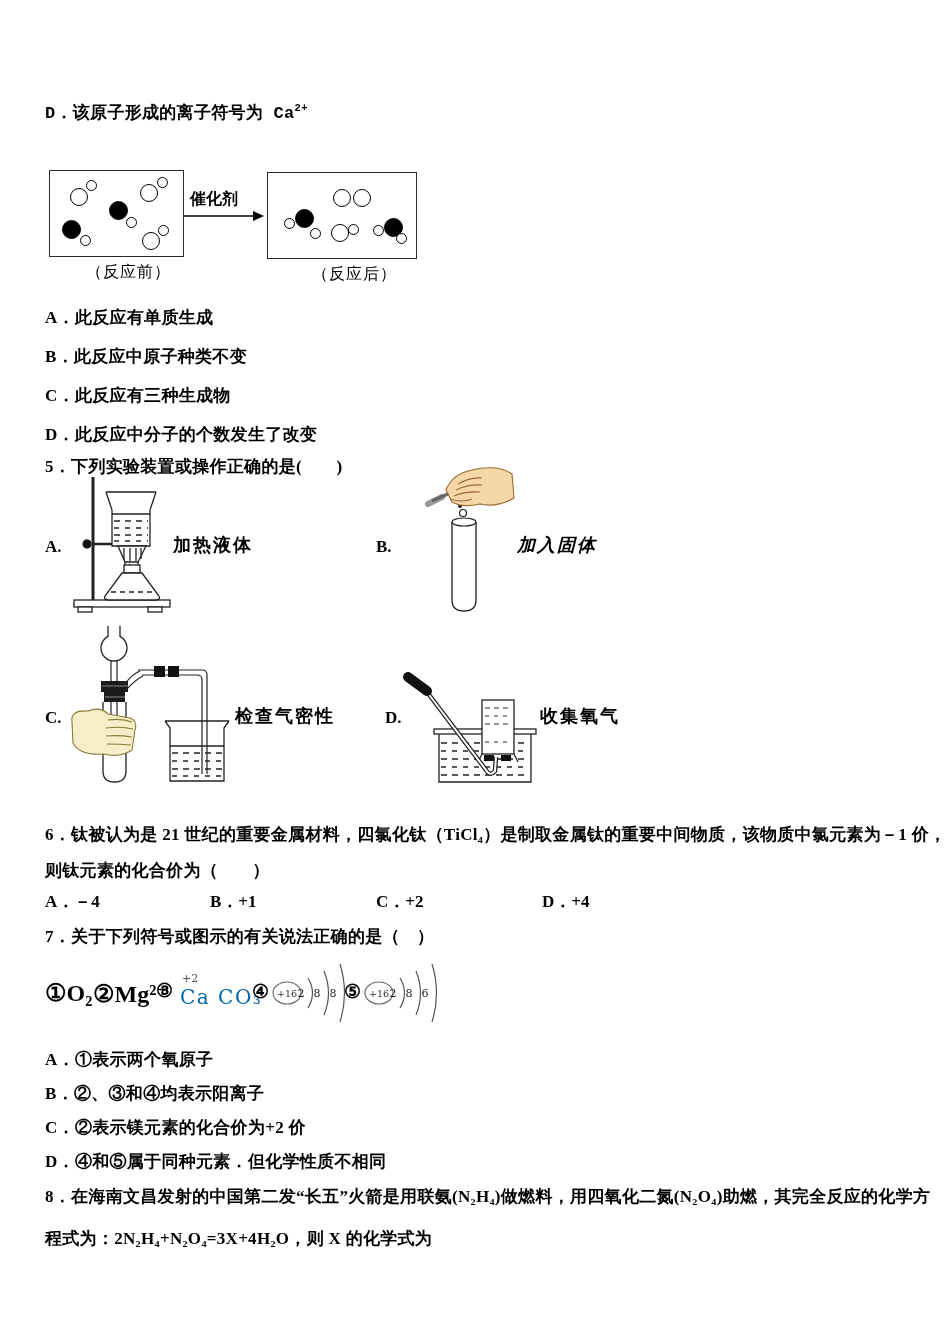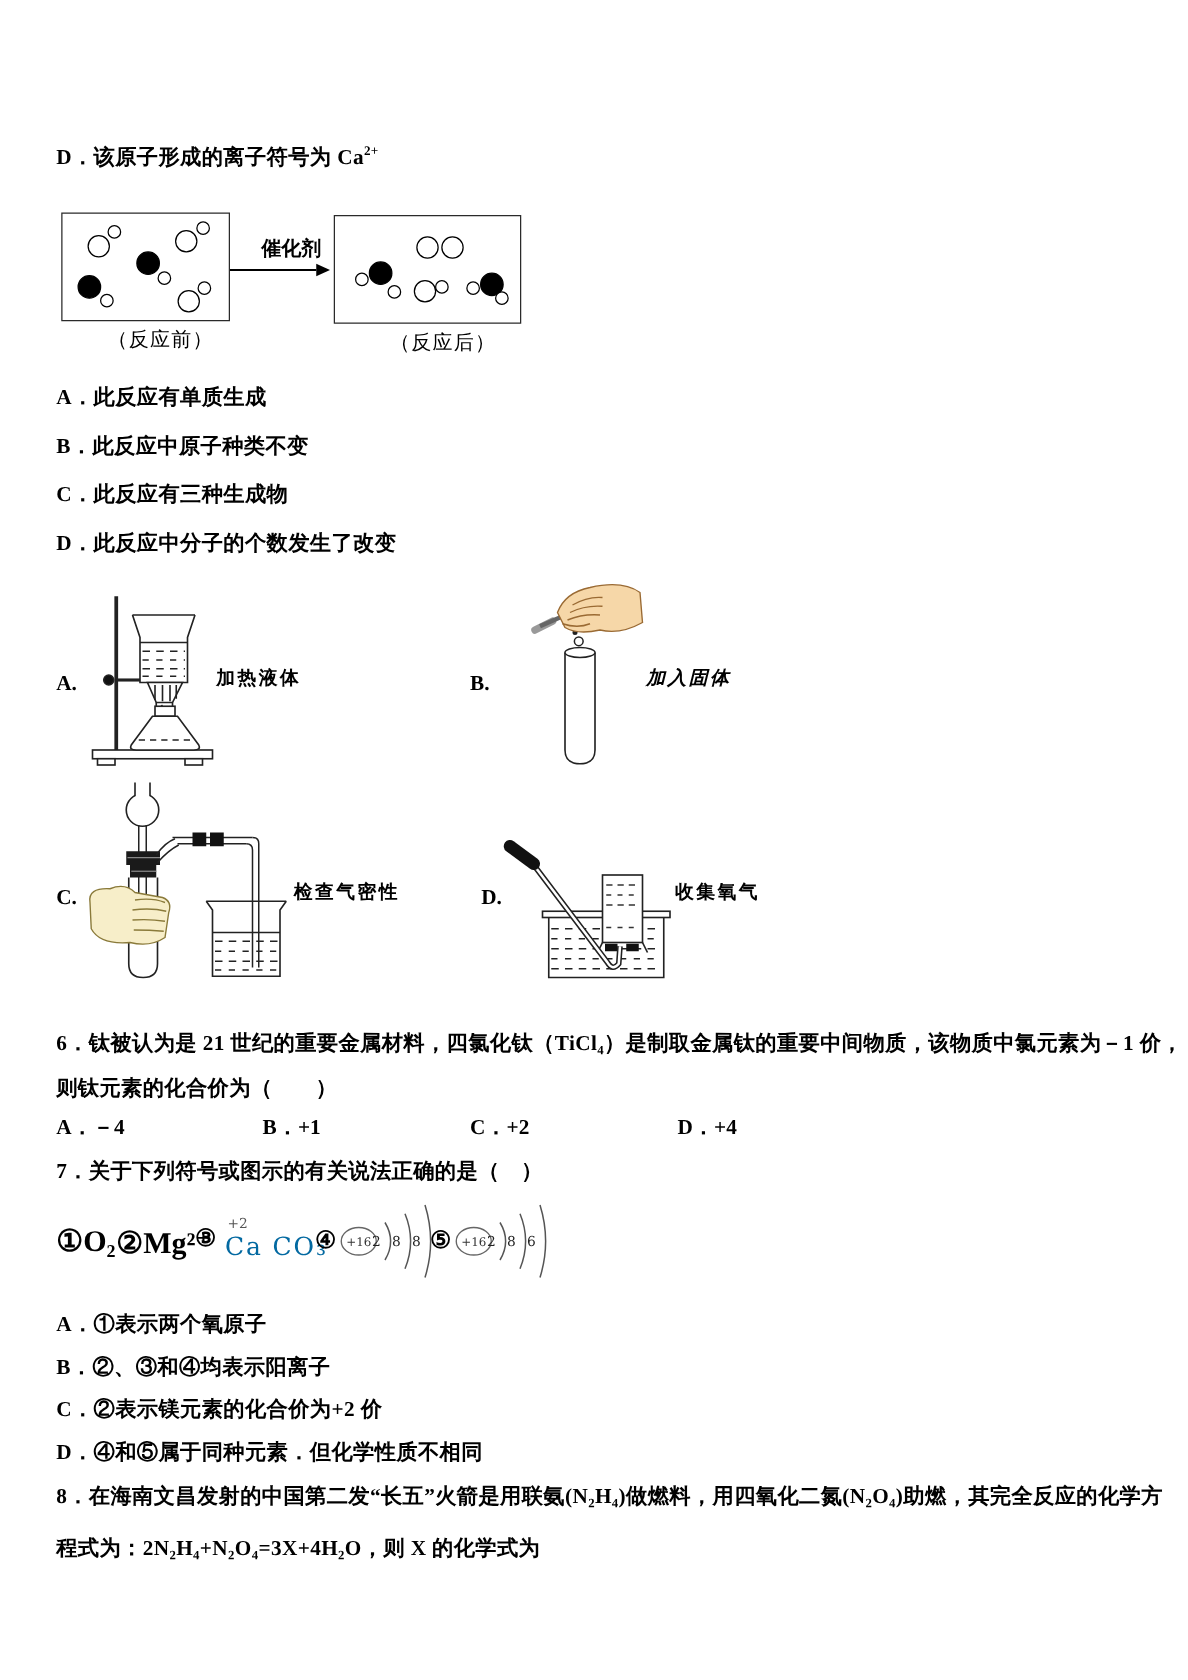--- a/index.html
+++ b/index.html
@@ -6,52 +6,52 @@
   .page{position:relative;width:950px;height:1344px;background:#fff;overflow:hidden;
         font-family:"Liberation Serif","DejaVu Serif",serif;color:#000;}
   .line{position:absolute;left:45px;white-space:nowrap;font-size:17px;font-weight:bold;letter-spacing:.3px;}
   .line sup{font-size:10.5px;}
   .mol-box{position:absolute;border:1.5px solid #2a2a2a;background:#fff;}
   .atom{position:absolute;border:1.6px solid #000;border-radius:50%;background:#fff;box-sizing:border-box;}
   .atom.black{background:#000;}
   .catalyst{position:absolute;font-size:16px;font-weight:bold;}
   .mol-caption{position:absolute;font-size:16px;font-weight:normal;letter-spacing:1px;}
   .fig-key{position:absolute;font-size:17px;font-weight:bold;}
-  .fig-caption{position:absolute;font-size:15px;font-weight:bold;letter-spacing:2px;}
+  .fig-caption{position:absolute;font-size:18px;font-weight:bold;letter-spacing:2px;}
   .opt-cell{position:absolute;font-size:17px;font-weight:bold;white-space:nowrap;}
   .sym{position:absolute;font-size:24px;font-weight:bold;white-space:nowrap;}
   .marker{position:absolute;font-size:19px;font-weight:bold;}
   .ca-block{position:absolute;}
   .ca-charge{font-size:11px;font-weight:normal;color:#555;font-family:"DejaVu Serif",serif;margin-left:2px;}
   .ca-formula{font-size:20px;font-weight:normal;color:#0369a1;font-family:"DejaVu Serif",serif;letter-spacing:1.5px;}
   svg.fig{position:absolute;overflow:visible;}
 </style>
 </head>
 <body>
 
 <div class="page">
 
-  <div class="line" style="top:114px;">
+  <div class="line" style="top:101px;font-family:Liberation Mono, monospace;">
     <span>D．该原子形成的离子符号为 Ca</span><sup>2+</sup>
   </div>
 
 
   <div class="mol-box" style="left:49px;top:170px;width:133px;height:85px;">
       <div class="atom" style="left: 20px; top: 17px; width: 18px; height: 18px;"></div>
       <div class="atom" style="left: 35.5px; top: 8.5px; width: 11px; height: 11px;"></div>
       <div class="atom" style="left: 90px; top: 13px; width: 18px; height: 18px;"></div>
       <div class="atom" style="left: 106.5px; top: 5.5px; width: 11px; height: 11px;"></div>
       <div class="atom black" style="left: 58.5px; top: 29.5px; width: 19px; height: 19px;"></div>
       <div class="atom" style="left: 75.5px; top: 45.5px; width: 11px; height: 11px;"></div>
       <div class="atom black" style="left: 11.5px; top: 48.5px; width: 19px; height: 19px;"></div>
       <div class="atom" style="left: 29.5px; top: 63.5px; width: 11px; height: 11px;"></div>
       <div class="atom" style="left: 92px; top: 61px; width: 18px; height: 18px;"></div>
       <div class="atom" style="left: 107.5px; top: 53.5px; width: 11px; height: 11px;"></div>
     </div>
-  <div class="catalyst" style="left:190px;top:189px;margin-left:19px;">催化剂</div>
+  <div class="catalyst" style="left:190px;top:189px;">催化剂</div>
   <svg class="fig" style="left:184px;top:209px;" width="80" height="14">
     <line x1="0" y1="7" x2="69" y2="7" stroke="#000" stroke-width="1.6"></line>
     <polygon points="69,2 80,7 69,12" fill="#000"></polygon>
   </svg>
   <div class="mol-box" style="left:267px;top:172px;width:148px;height:85px;">
       <div class="atom" style="left: 65px; top: 16px; width: 18px; height: 18px;"></div>
       <div class="atom" style="left: 85px; top: 16px; width: 18px; height: 18px;"></div>
       <div class="atom black" style="left: 26.5px; top: 35.5px; width: 19px; height: 19px;"></div>
       <div class="atom" style="left: 15.5px; top: 44.5px; width: 11px; height: 11px;"></div>
       <div class="atom" style="left: 41.5px; top: 54.5px; width: 11px; height: 11px;"></div>
@@ -62,20 +62,21 @@
       <div class="atom" style="left: 127.5px; top: 59.5px; width: 11px; height: 11px;"></div>
     </div>
   <div class="mol-caption" style="left:86px;top:262px;">（反应前）</div>
   <div class="mol-caption" style="left:312px;top:264px;">（反应后）</div>
 
   <div class="line" style="top:306px;">A．此反应有单质生成</div>
   <div class="line" style="top:345px;">B．此反应中原子种类不变</div>
   <div class="line" style="top:384px;">C．此反应有三种生成物</div>
   <div class="line" style="top:423px;">D．此反应中分子的个数发生了改变</div>
 
+  <div class="line" style="top:455px;">5．下列实验装置或操作正确的是(　　)</div>
 
   <div class="fig-key" style="left:45px;top:537px;">A.</div>
   <svg class="fig" style="left:58px;top:470px;" width="120" height="146" viewBox="0 0 120 146">
     <g stroke="#222" fill="none" stroke-width="1.3">
       <line x1="35" y1="7" x2="35" y2="130" stroke-width="3"></line>
       <rect x="16" y="130" width="96" height="7" fill="#fff"></rect>
       <rect x="20" y="137" width="14" height="5" fill="#fff"></rect>
       <rect x="90" y="137" width="14" height="5" fill="#fff"></rect>
       <line x1="35" y1="74" x2="60" y2="74" stroke-width="2.5"></line>
       <circle cx="29" cy="74" r="4" fill="#111"></circle>

